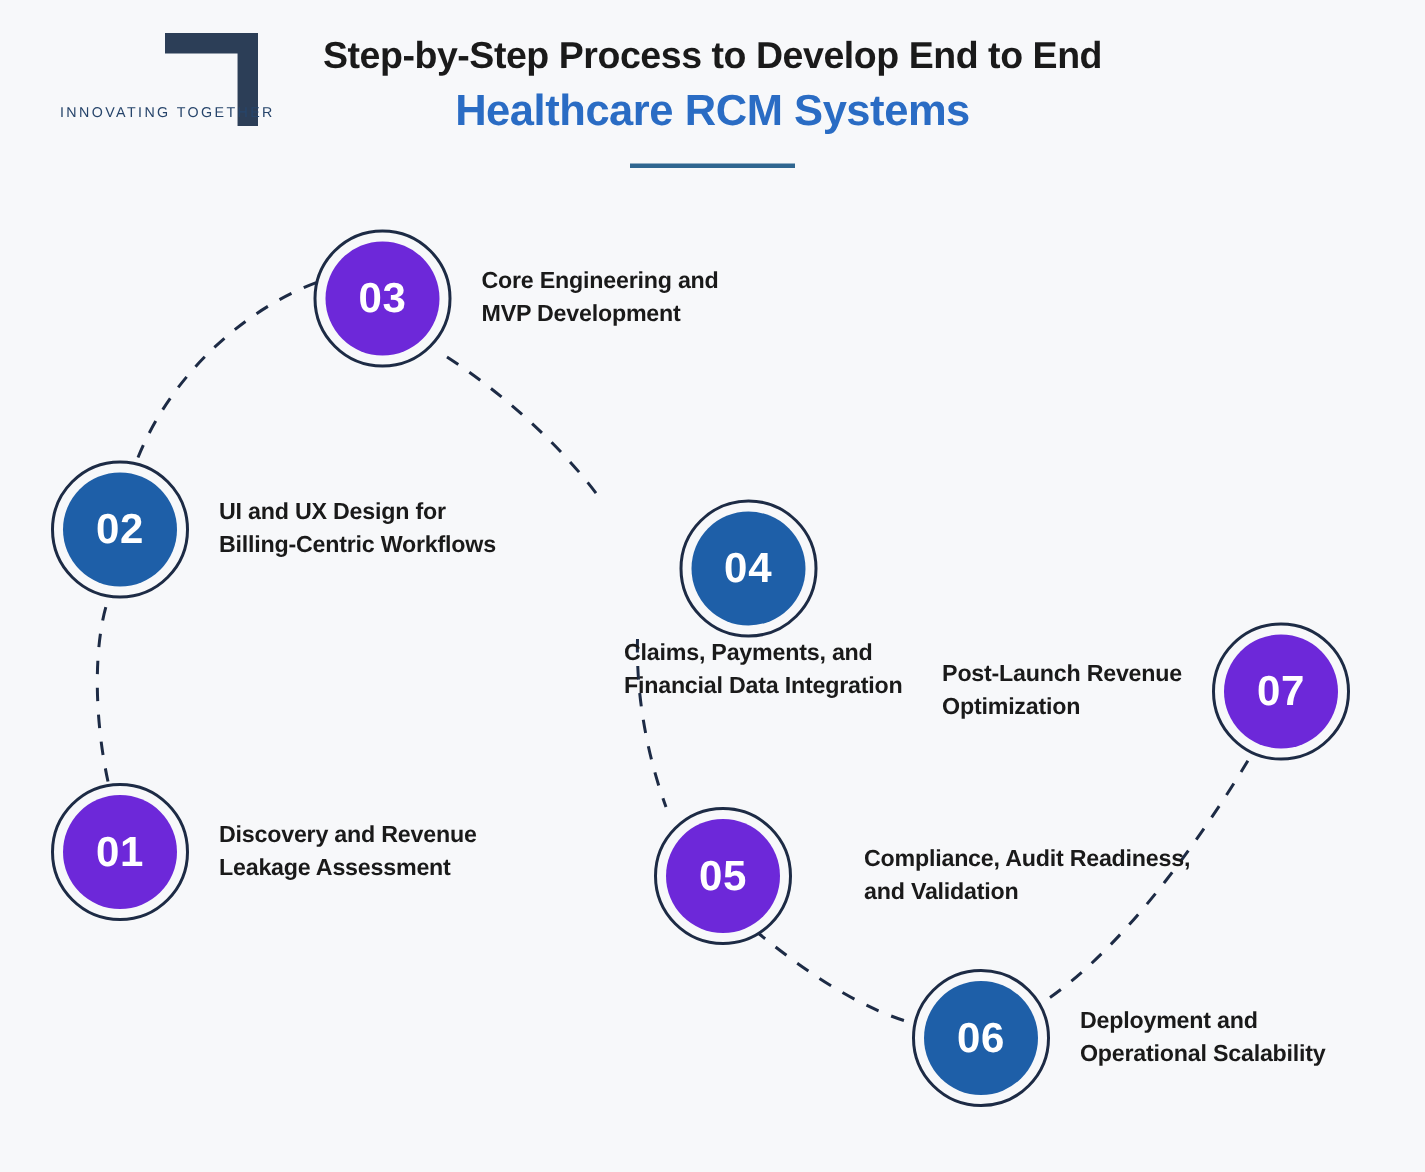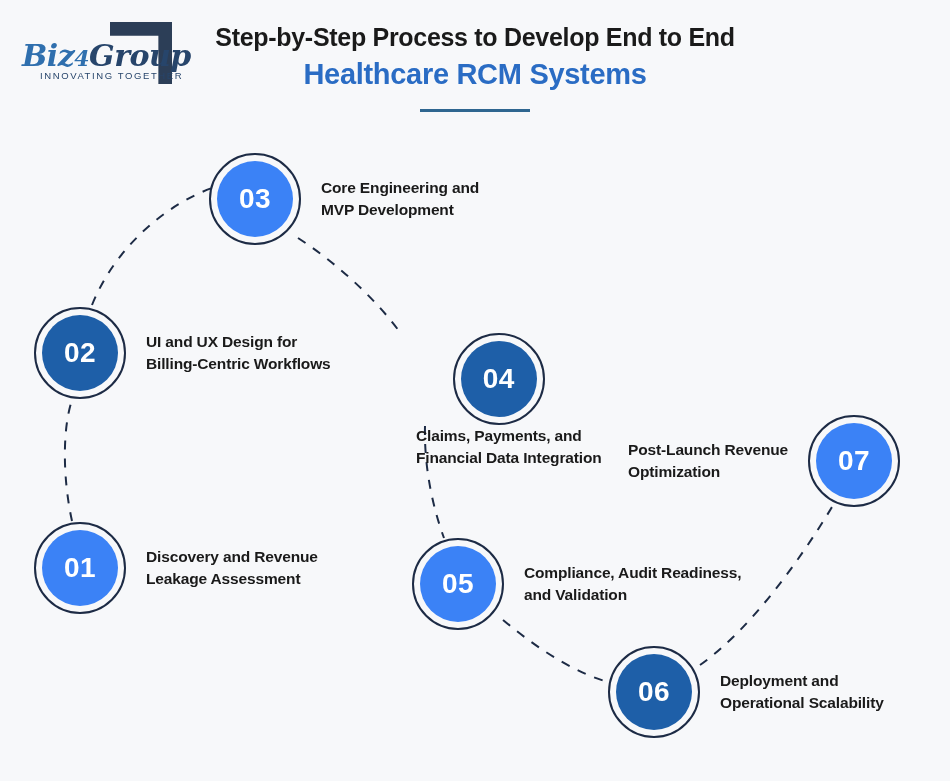--- a/index.html
+++ b/index.html
@@ -131,44 +131,41 @@
     height: 76px;
     border-radius: 50%;
     display: flex;
     align-items: center;
     justify-content: center;
     color: #ffffff;
     font-size: 28px;
     font-weight: bold;
     letter-spacing: 0.5px;
   }
-  .circle.light .disc { background: #3b82f6; }
+  .circle.light .disc { background: #6d28d9; }
   .circle.dark  .disc { background: #1e5fa8; }
 
   .step-label {
     font-size: 15.5px;
     font-weight: bold;
     color: #1a1a1a;
     line-height: 1.42;
     letter-spacing: -0.15px;
     white-space: pre-line;
   }
   .step:not(.rtl) .step-label { margin-left: 20px; text-align: left; }
   .step.rtl .step-label { margin-right: 20px; text-align: left; }
 </style>
 </head>
 <body>
 
 <div id="infographic">
 
   <div class="logo">
     <div class="logo-bracket"></div>
-    <div class="logo-word">
-      <span class="lw-b">Biz</span><span class="lw-4">4</span><span class="lw-g">Group</span>
-    </div>
     <div class="logo-tag">INNOVATING TOGETHER</div>
   </div>
 
   <div class="title-wrap">
     <div class="title-line1">Step-by-Step Process to Develop End to End</div>
     <div class="title-line2">Healthcare RCM Systems</div>
     <div class="title-rule"></div>
   </div>
 
   <svg id="connectors" viewBox="0 0 950 781">
@@ -202,21 +199,21 @@
         <div class="step-label">Core Engineering and
 MVP Development</div>
       </div>
       <div class="step" style="top: 333px; left: 396px; flex-direction: column;">
         <div class="circle dark">
           <div class="disc">04</div>
         </div>
         <div class="step-label">Claims, Payments, and
 Financial Data Integration</div>
       </div>
-      <div class="step" style="top: 538px; left: 412px;">
+      <div class="step" style="top: 538px; left: 436px; gap: 28px;">
         <div class="circle light">
           <div class="disc">05</div>
         </div>
         <div class="step-label">Compliance, Audit Readiness,
 and Validation</div>
       </div>
       <div class="step" style="top: 646px; left: 608px; justify-content: flex-end;">
         <div class="circle dark">
           <div class="disc">06</div>
         </div>

